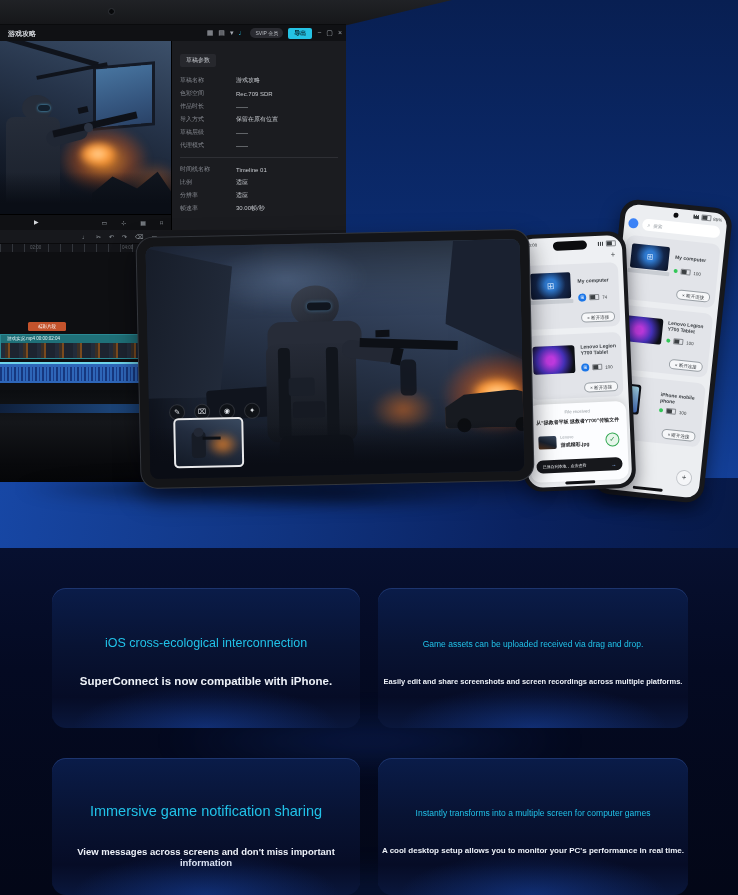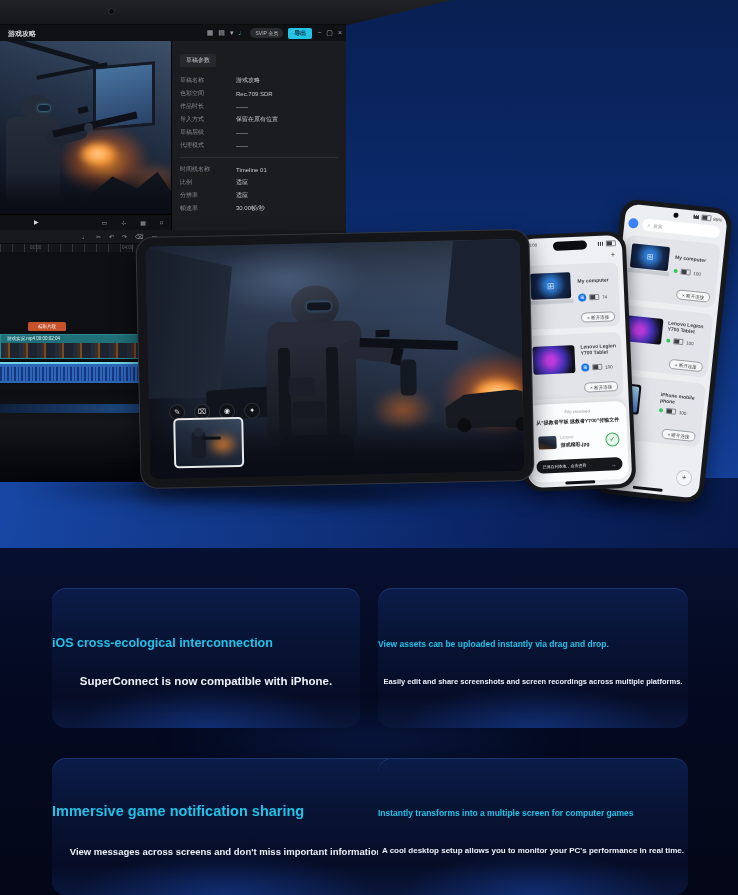--- a/index.html
+++ b/index.html
@@ -108,21 +108,21 @@
      background:linear-gradient(180deg,#aee3f5,#4d7bd0);}
   .sheet{background:#fcfdff;border-radius:10px;box-shadow:0 -2px 8px rgba(0,0,0,.12);}
   .home-bar{background:#101114;border-radius:2px;}
 
   
   .feature-card{border-radius:14px;overflow:hidden;
     background:linear-gradient(180deg,#0a1c49 0%,#081333 42%,#060c26 78%,#0a173c 100%);
     box-shadow:inset 0 1px 0 rgba(80,120,210,.28);}
   .feature-card:after{content:"";position:absolute;left:0;right:0;bottom:0;height:42%;
     background:radial-gradient(60% 100% at 50% 100%,rgba(28,84,205,.38),transparent 72%);}
-  .fc-title{position:absolute;left:0;width:100%;text-align:left;font-weight:bold;color:#21c2e8;}
+  .fc-title{position:absolute;left:0;width:100%;text-align:center;font-weight:normal;color:#21c2e8;}
   .fc-sub{position:absolute;left:0;width:100%;text-align:center;color:#edf1f8;font-weight:bold;}
 </style>
 </head>
 <body>
 
 <div id="canvas">
 
   <div class="abs bg-top"></div>
   <div class="abs bg-band"></div>
   <div class="abs bg-bottom"></div>
@@ -436,24 +436,24 @@
         <div class="abs" style="left:27px;top:17px;width:18px;height:3px;background:#0d1016;"></div>
       </div>
     </div>
   </div>
 
   <div class="abs feature-card" style="left:52px;top:588px;width:308px;height:140px;z-index:7;">
     <div class="fc-title" style="top:48px;font-size:12.5px;">iOS cross-ecological interconnection</div>
     <div class="fc-sub" style="top:87px;font-size:11.5px;">SuperConnect is now compatible with iPhone.</div>
   </div>
   <div class="abs feature-card" style="left:378px;top:588px;width:310px;height:140px;z-index:7;">
-    <div class="fc-title" style="top:51px;font-size:8.5px;">View assets can be uploaded instantly via drag and drop.</div>
+    <div class="fc-title" style="top:51px;font-size:8.5px;">Game assets can be uploaded received via drag and drop.</div>
     <div class="fc-sub" style="top:89px;font-size:7.5px;">Easily edit and share screenshots and screen recordings across multiple platforms.</div>
   </div>
-  <div class="abs feature-card" style="left:52px;top:758px;width:308px;height:137px;z-index:7;padding-left:40px;">
+  <div class="abs feature-card" style="left:52px;top:758px;width:308px;height:137px;z-index:7;">
     <div class="fc-title" style="top:45px;font-size:14.5px;">Immersive game notification sharing</div>
     <div class="fc-sub" style="top:88px;font-size:9.5px;">View messages across screens and don't miss important information</div>
   </div>
   <div class="abs feature-card" style="left:378px;top:758px;width:310px;height:137px;z-index:7;">
     <div class="fc-title" style="top:50px;font-size:8.5px;">Instantly transforms into a multiple screen for computer games</div>
     <div class="fc-sub" style="top:88px;font-size:8px;">A cool desktop setup allows you to monitor your PC's performance in real time.</div>
   </div>
 
 </div>
 

